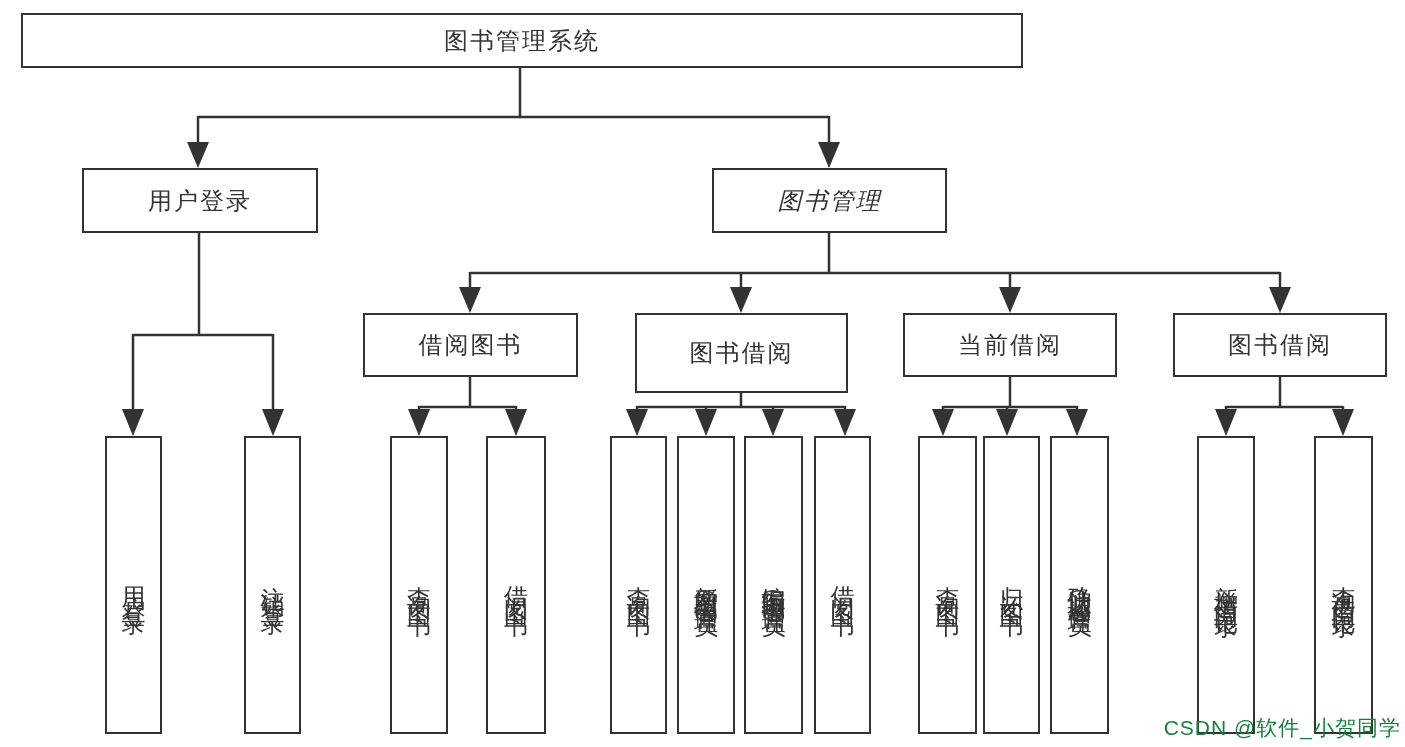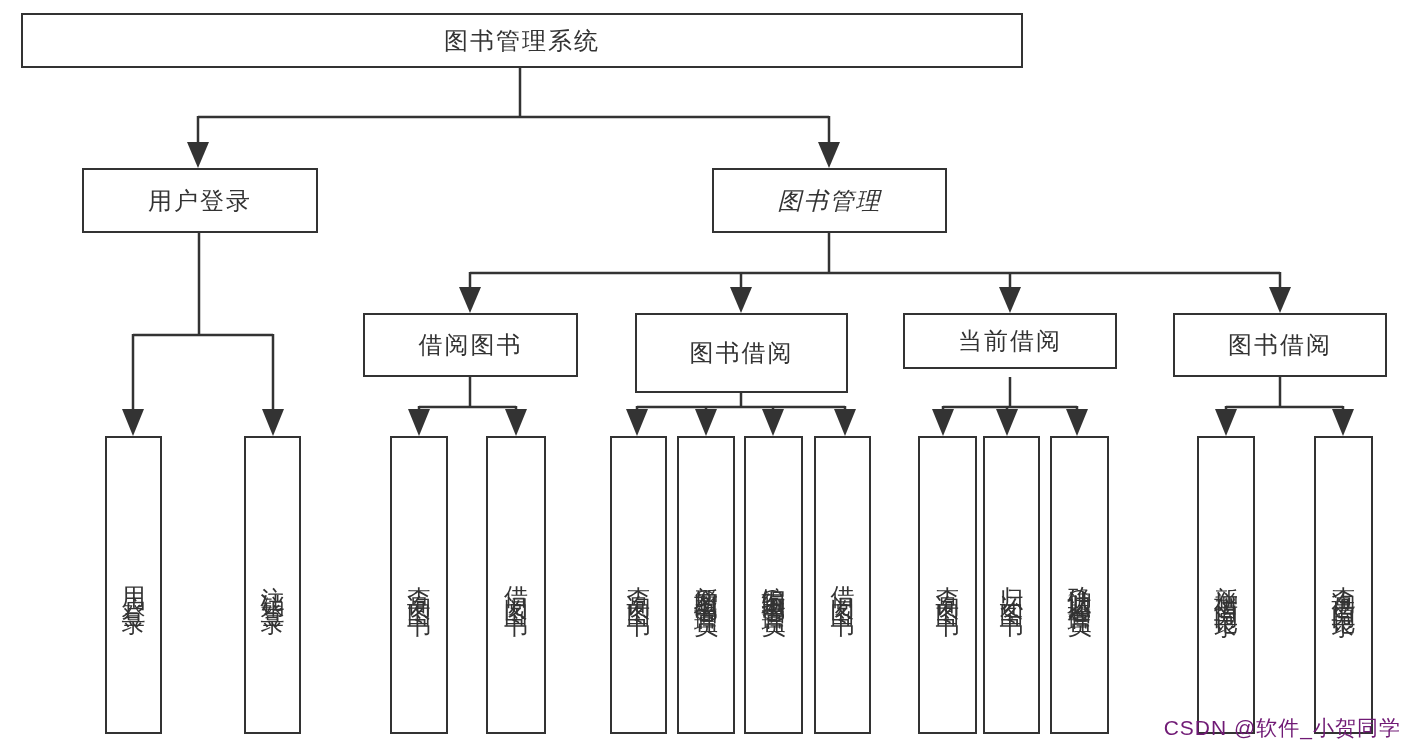--- a/index.html
+++ b/index.html
@@ -36,21 +36,21 @@
   }
   .sp-wide{letter-spacing:9px;}
   .sp-med{letter-spacing:6px;}
   .sp-tight{letter-spacing:4px;}
   .watermark{
     position:absolute;
     right:4px;
     bottom:5px;
     font-size:21px;
     letter-spacing:1px;
-    color:#701a75;
+    color:#15803d;
     white-space:nowrap;
     z-index:5;
   }
 </style>
 </head>
 <body>
 
 <div class="canvas">
 
   <svg class="connectors" viewBox="0 0 1405 747">
@@ -146,21 +146,21 @@
   <div class="box" style="left:712px;top:168px;width:235px;height:65px;font-style:italic;">
     <span class="hlabel">图书管理</span>
   </div>
 
   <div class="box" style="left:363px;top:313px;width:215px;height:64px;">
     <span class="hlabel">借阅图书</span>
   </div>
   <div class="box" style="left:635px;top:313px;width:213px;height:80px;">
     <span class="hlabel">图书借阅</span>
   </div>
-  <div class="box" style="left:903px;top:313px;width:214px;height:56px;">
+  <div class="box" style="left:903px;top:313px;width:214px;height:64px;">
     <span class="hlabel">当前借阅</span>
   </div>
   <div class="box" style="left:1173px;top:313px;width:214px;height:64px;">
     <span class="hlabel">图书借阅</span>
   </div>
 
   <div class="box leaf" style="left:105px;top:436px;width:57px;height:298px;">
     <span class="vlabel sp-wide">用户登录</span>
   </div>
   <div class="box leaf" style="left:244px;top:436px;width:57px;height:298px;">

